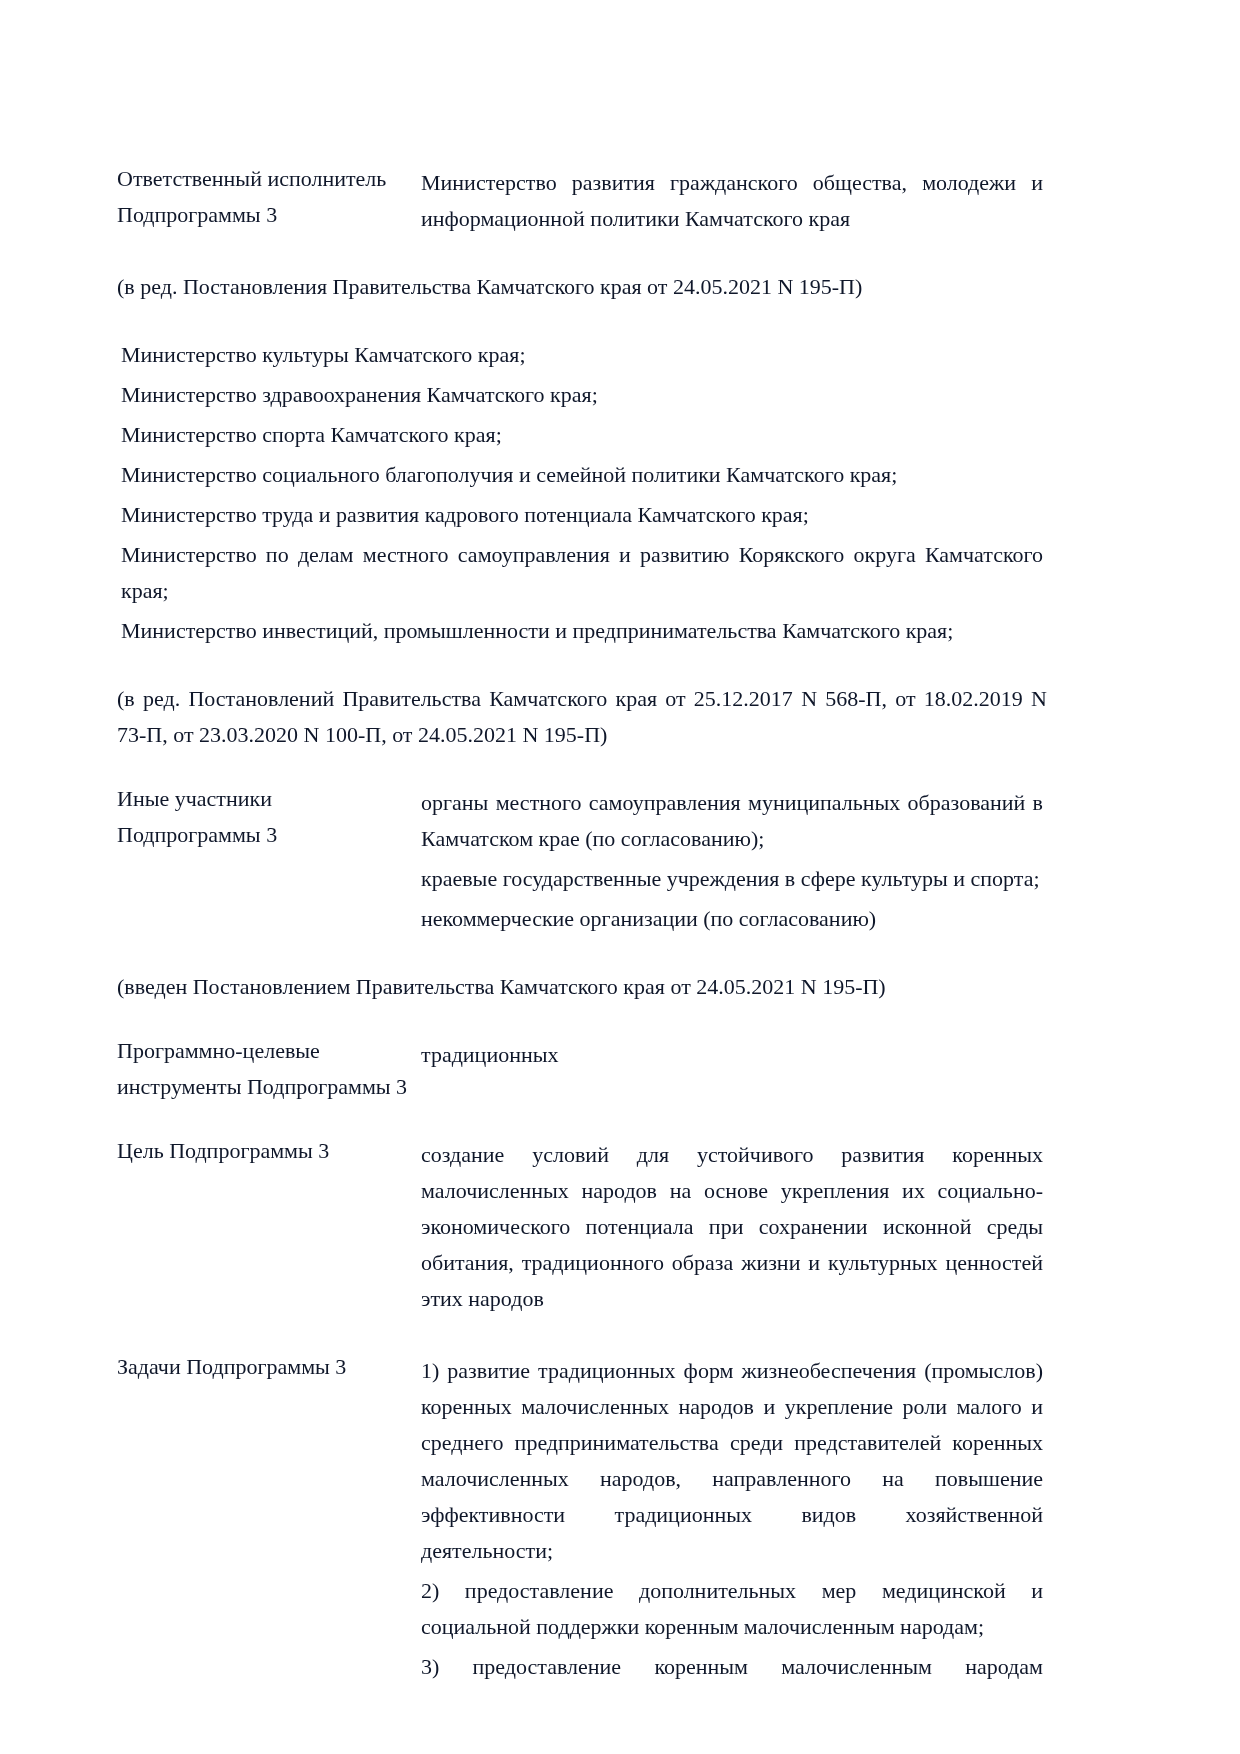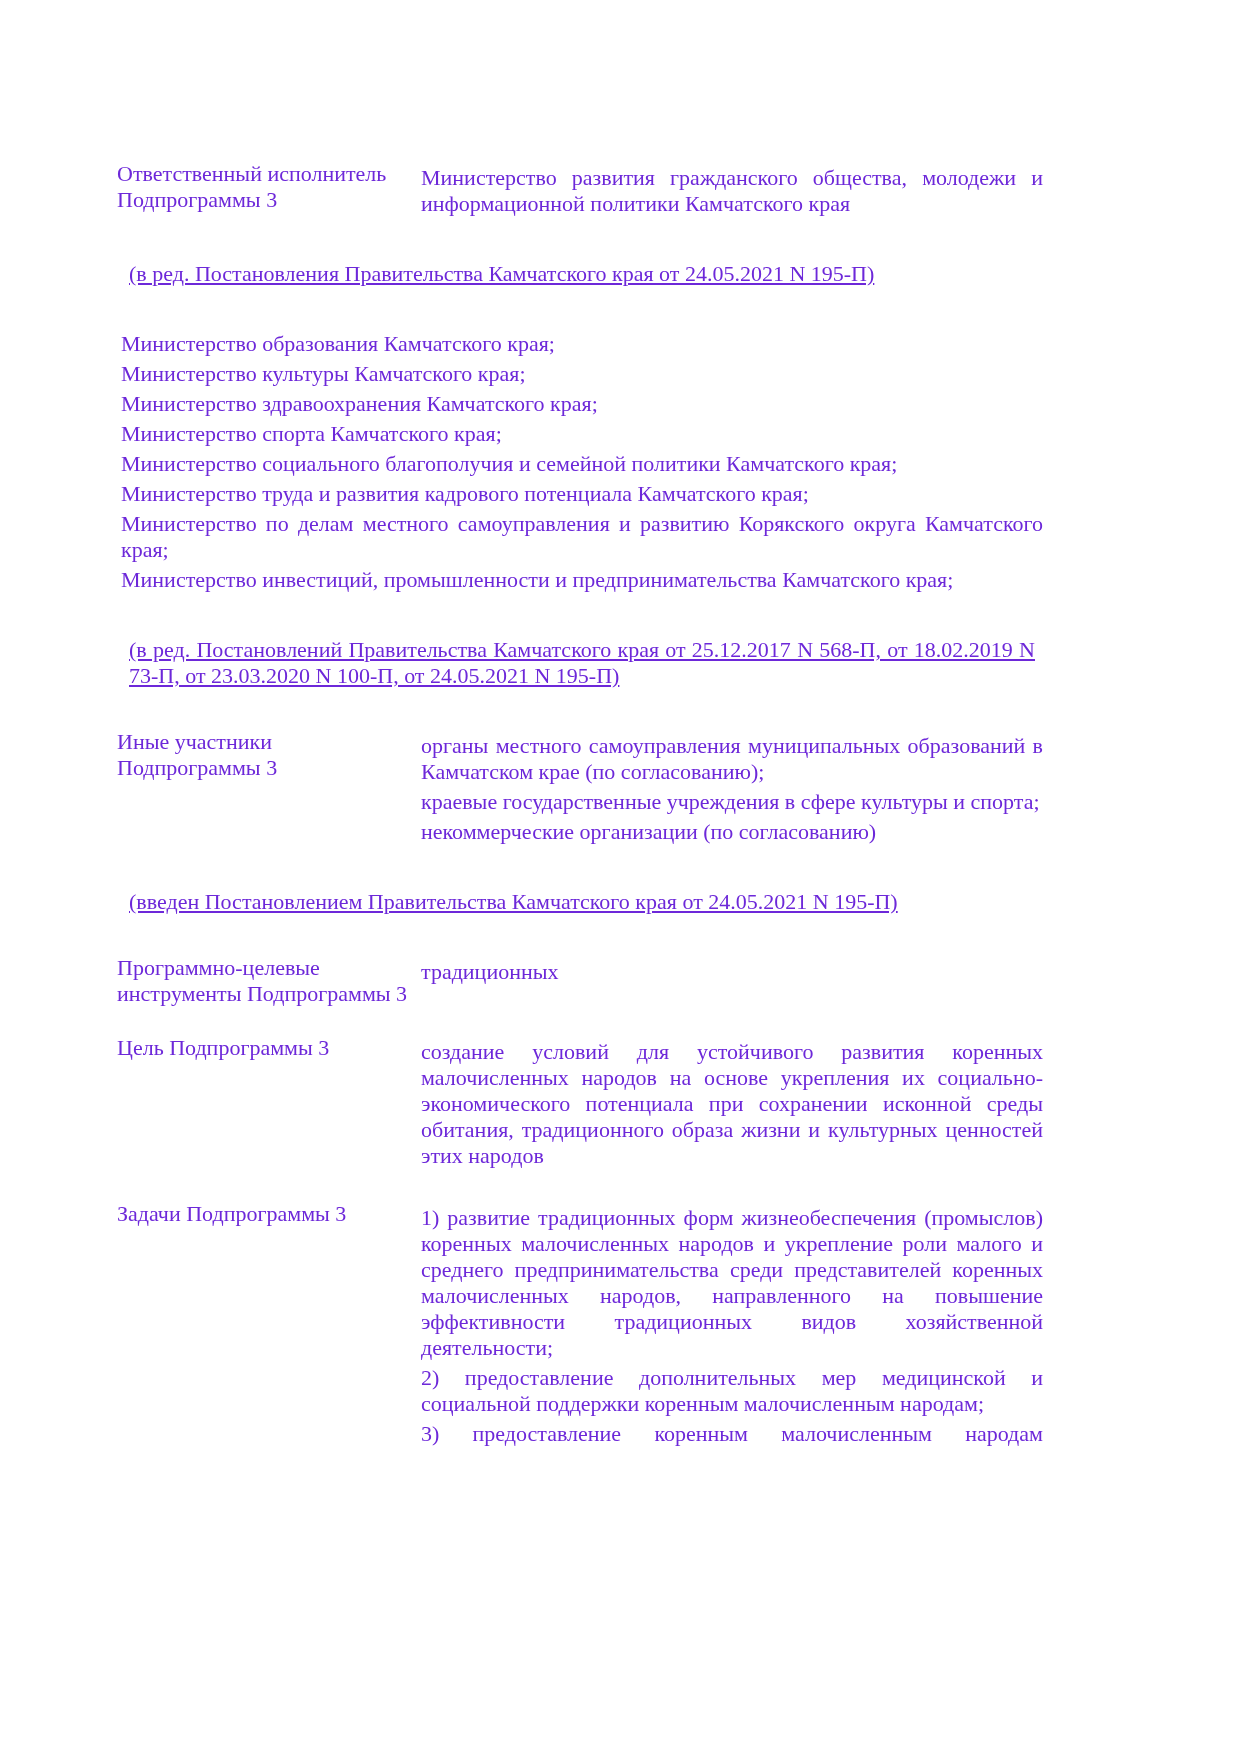--- a/index.html
+++ b/index.html
@@ -1,47 +1,46 @@
 <!DOCTYPE html>
 <html><head>
   <meta charset="utf-8">
   <style>
     html, body { margin: 0; padding: 0; background: #ffffff; }
     body { width: 1240px; height: 1754px; position: relative; overflow: hidden; }
     .page {
       position: absolute; left: 117px; top: 161px; width: 930px;
       font-family: "Liberation Serif", "DejaVu Serif", serif;
-      font-size: 22px; line-height: 26px; color: #6d28d9;
+      font-size: 22px; line-height: 36px; color: #0f172a;
     }
     .row { display: flex; }
     .label { width: 300px; flex: 0 0 300px; }
     .value { flex: 1 1 auto; text-align: justify; }
     .value p { margin: 4px; text-align: justify; text-align-last: left; }
     .value p.full { text-align-last: justify; }
-    .note { margin: 12px; text-align: justify; text-decoration: underline; }
+    .note { margin: 0; text-align: justify; }
     .gap-sm { height: 28px; }
   </style>
 </head>
 <body>
 
 <div class="page">
 
   <div class="row">
     <div class="label">Ответственный исполнитель Подпрограммы 3</div>
     <div class="value">
       <p>Министерство развития гражданского общества, молодежи и информационной политики Камчатского края</p>
     </div>
   </div>
   <div class="gap-sm"></div>
   <p class="note">(в ред. Постановления Правительства Камчатского края от 24.05.2021 N 195-П)</p>
   <div class="gap-sm"></div>
 
   <div class="row">
     <div class="value">
-      <p>Министерство образования Камчатского края;</p>
       <p>Министерство культуры Камчатского края;</p>
       <p>Министерство здравоохранения Камчатского края;</p>
       <p>Министерство спорта Камчатского края;</p>
       <p>Министерство социального благополучия и семейной политики Камчатского края;</p>
       <p>Министерство труда и развития кадрового потенциала Камчатского края;</p>
       <p>Министерство по делам местного самоуправления и развитию Корякского округа Камчатского края;</p>
       <p>Министерство инвестиций, промышленности и предпринимательства Камчатского края;</p>
     </div>
   </div>
   <div class="gap-sm"></div>

